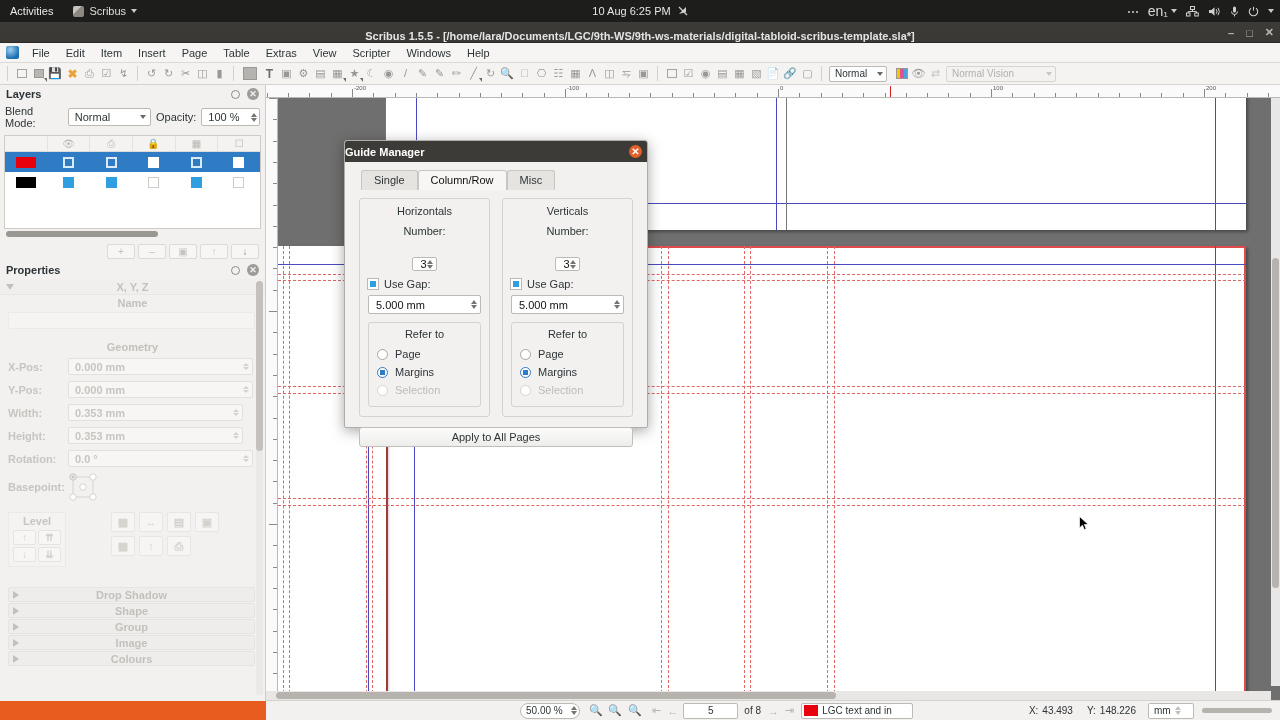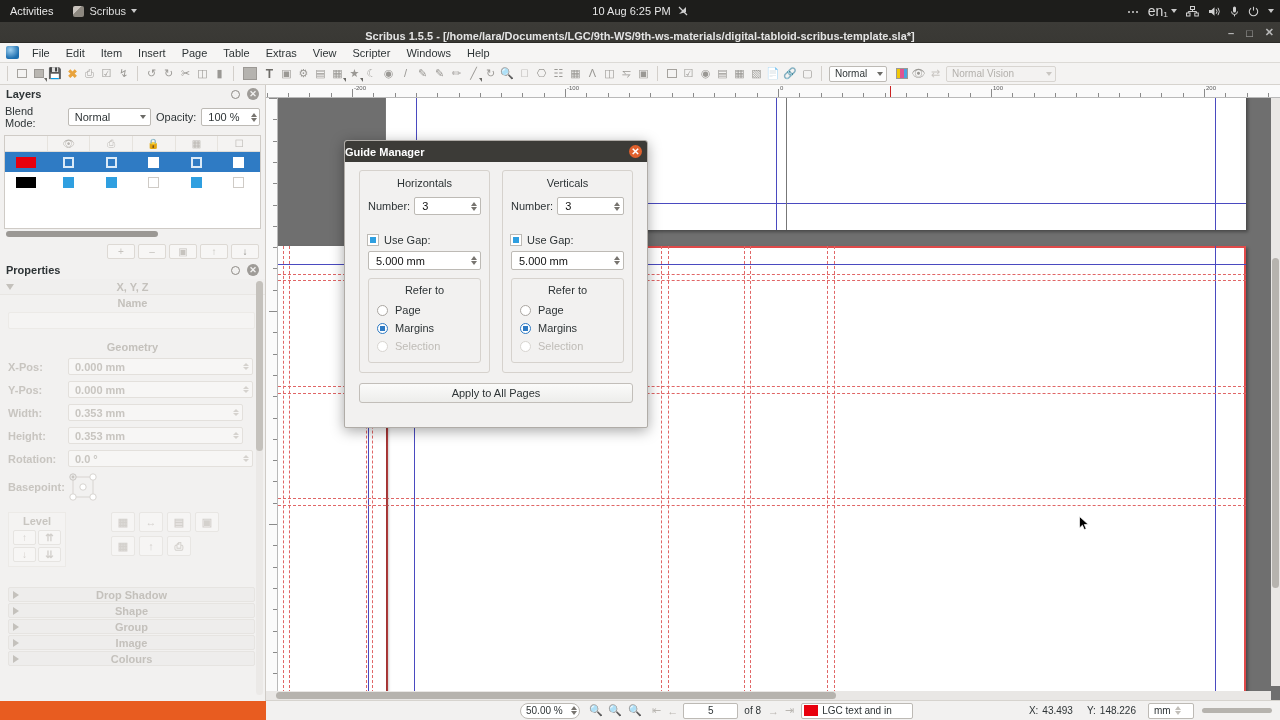--- a/index.html
+++ b/index.html
@@ -309,21 +309,21 @@
   .tab {
     padding: 3px 12px 4px; font-size: 11px; color: #2e3436;
     border: 1px solid #c9c5c0; border-bottom: none; background: #e6e4e1;
     border-radius: 3px 3px 0 0;
   }
   .tab.active { background: #f7f6f5; color: #111; }
   .dlg-body { padding: 0px 14px 0; }
   .cols { display: flex; gap: 12px; padding-top: 8px; }
   .gbox { flex: 1; border: 1px solid #d6d2cd; border-radius: 3px; padding: 6px 8px 9px; background: #f2f1f0; }
   .gbox-title { text-align: center; font-size: 11px; color: #2e3436; margin-bottom: 8px; }
-  .fld-row { display: flex; align-items: center; gap: 4px; margin-bottom: 19px; }
+  .fld-row { display: flex; align-items: center; gap: 20px; margin-bottom: 7px; flex-direction: column; }
   .fld-lbl { font-size: 11px; color: #2e3436; }
   .num-spin {
     flex: 1; height: 18px; border: 1px solid #bdbab5; background: #fff; border-radius: 2px;
     display: flex; align-items: center; justify-content: space-between;
     padding: 0 3px 0 7px; font-size: 11px; color: #111;
   }
   .chk-row { display: flex; align-items: center; gap: 6px; margin-bottom: 5px; }
   .cbox { width: 10px; height: 10px; background: #2f9fe0; border: 2px solid #fff;
     outline: 1px solid #bdbab5; }
   .gap-spin {
@@ -1033,20 +1033,25 @@
     </span>
     <span class="sb-prog" style="margin:0 8px 0 8px"></span>
   </div>
 
   <div class="dlg">
     <div class="dlg-title">
       <span>Guide Manager</span>
       <span class="dlg-close">✕</span>
     </div>
 
+    <div class="tabs">
+      <span class="tab">Single</span>
+      <span class="tab active">Column/Row</span>
+      <span class="tab">Misc</span>
+    </div>
 
     <div class="dlg-body">
       <div class="cols">
 
         <div class="gbox">
           <div class="gbox-title">Horizontals</div>
           <div class="fld-row">
             <span class="fld-lbl">Number:</span>
             <span class="num-spin">
               <span>3</span>

